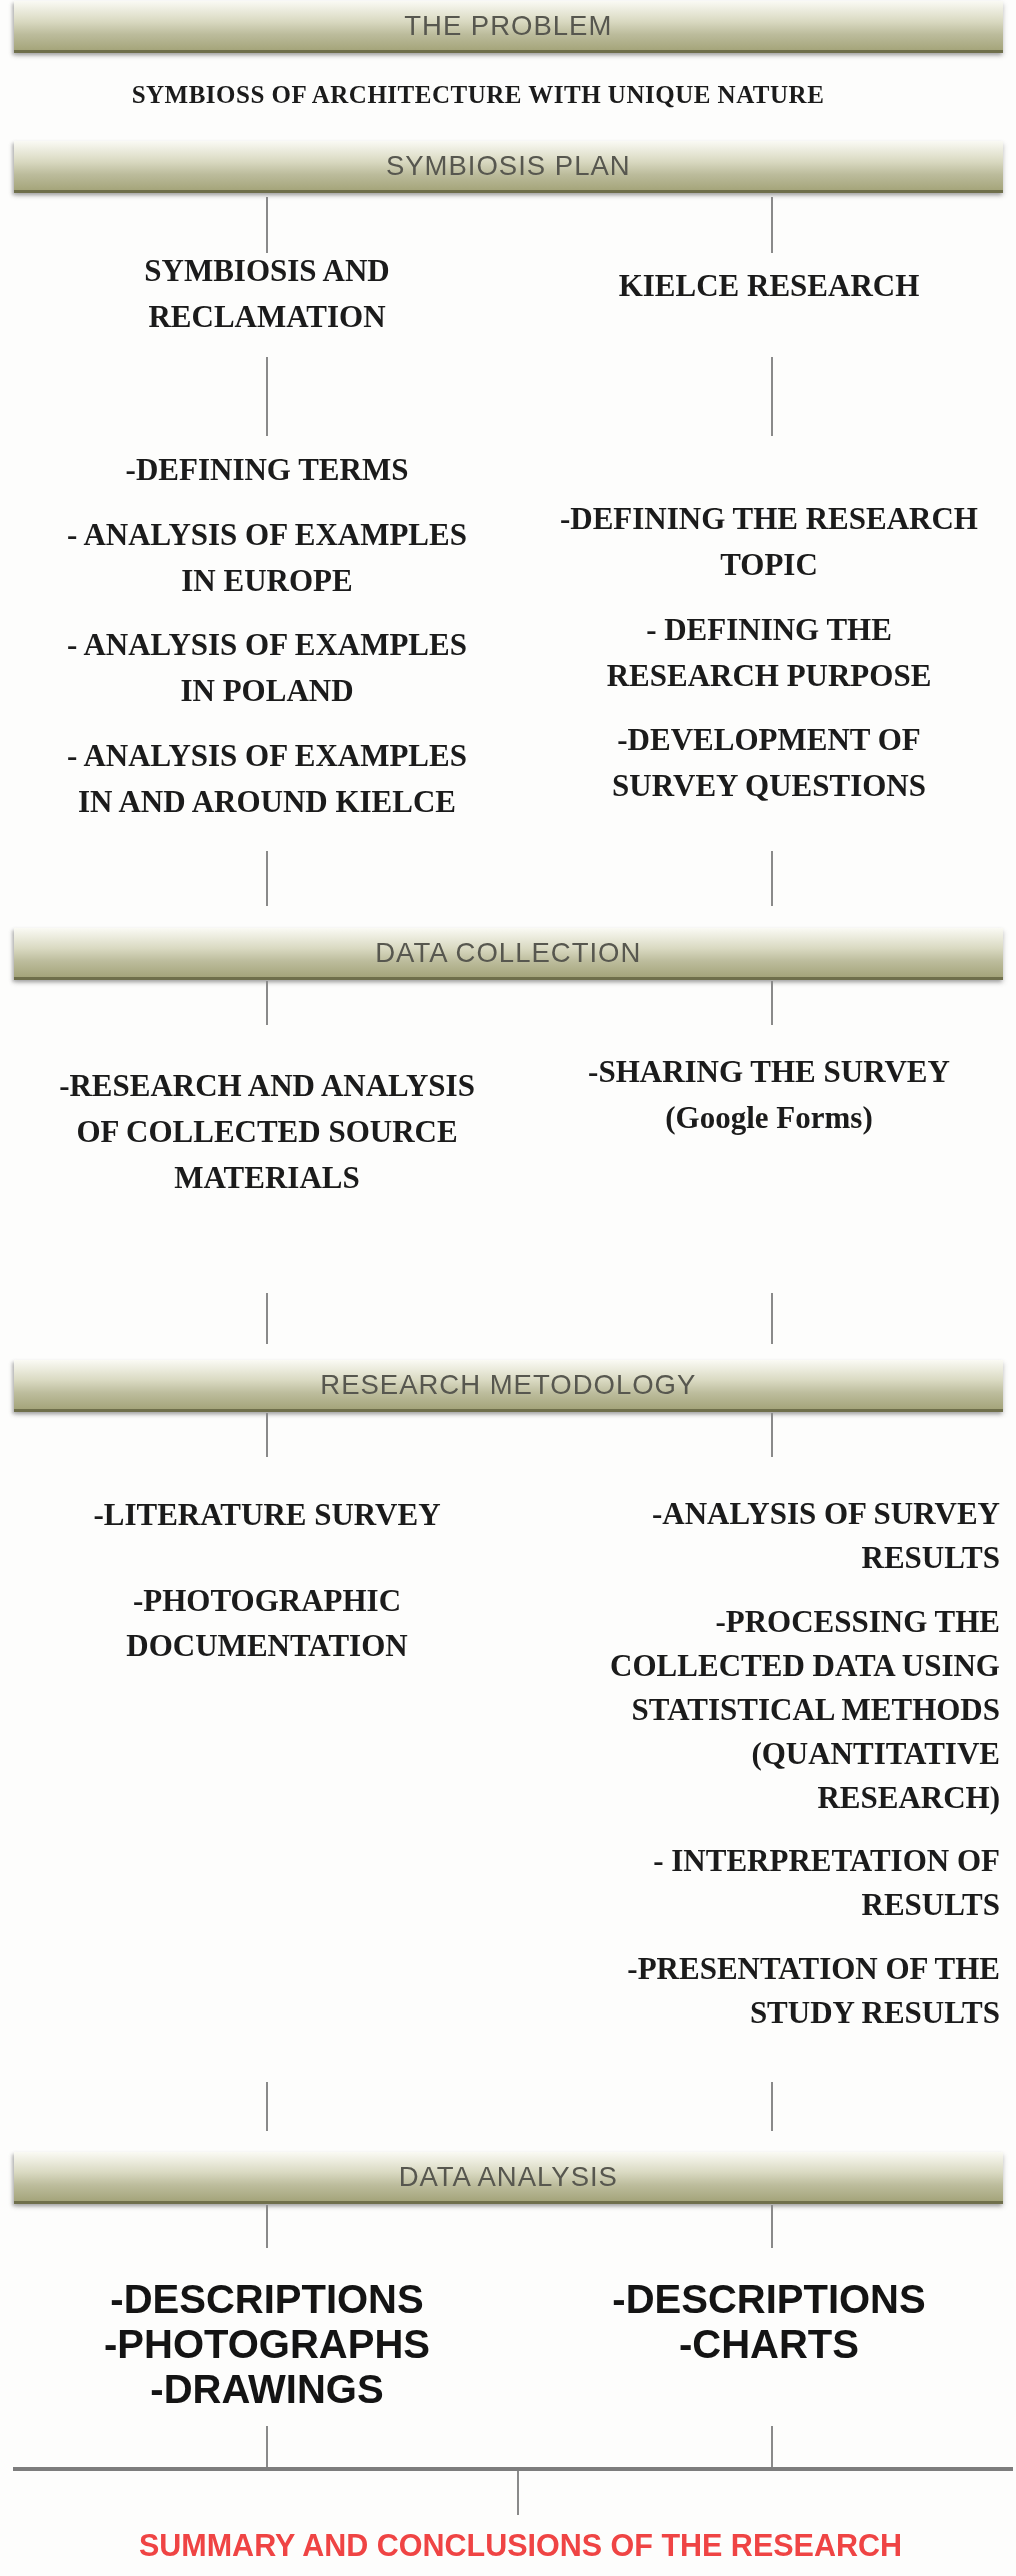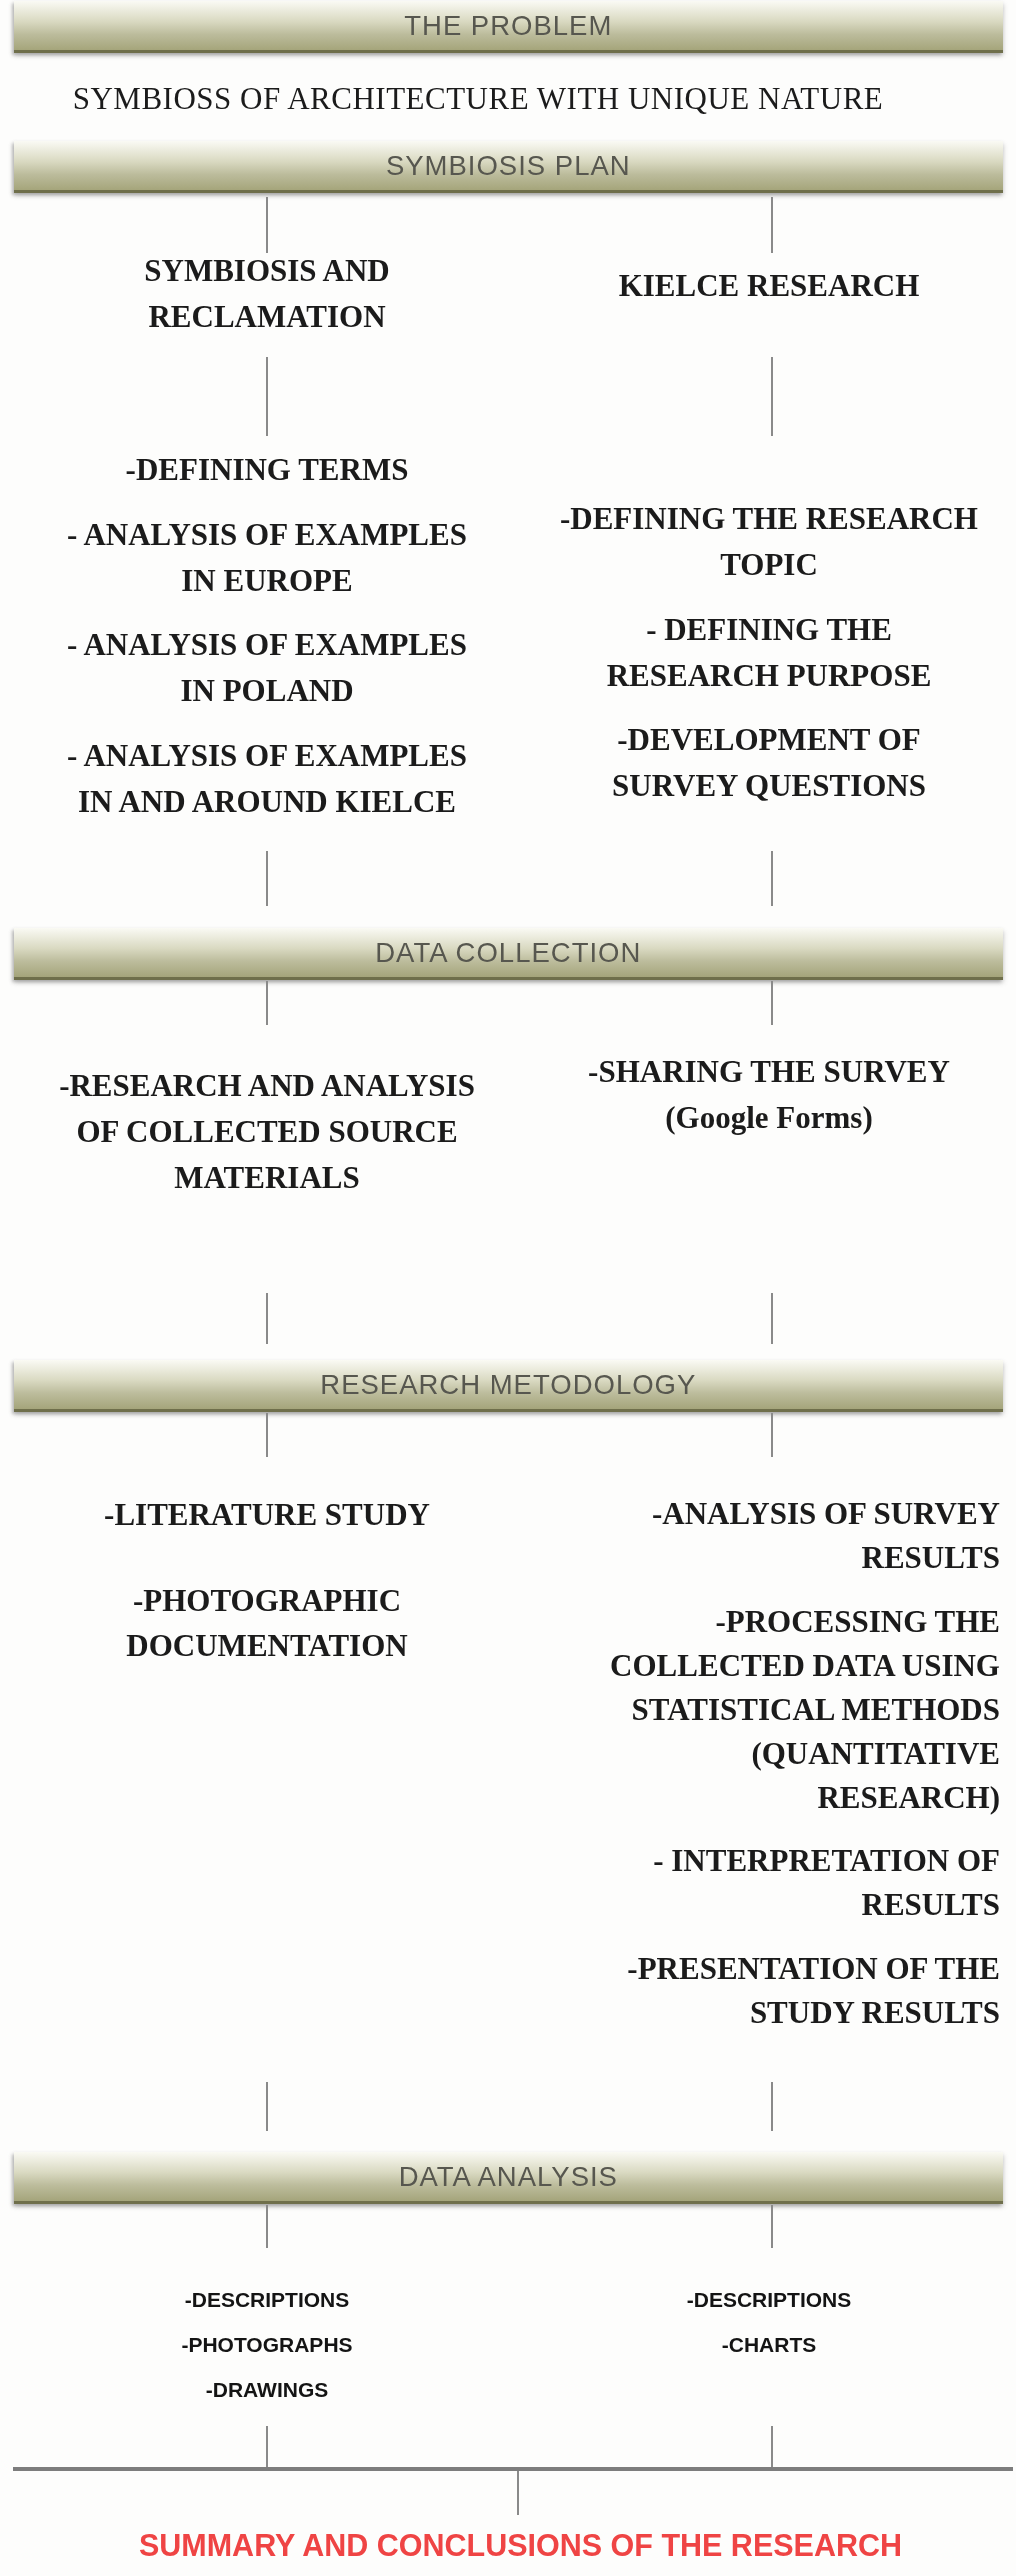--- a/index.html
+++ b/index.html
@@ -18,41 +18,41 @@
     position:absolute; left:13.8px; width:989px; height:49px;
     background:linear-gradient(180deg, var(--banner_top) 0%, var(--banner_mid) 42%, #bcbc9c 68%, var(--banner_low) 100%);
     border-bottom:3.9px solid var(--banner_edge);
     box-shadow:0 2.9px 4.9px rgba(110,110,110,.45), -2px 2px 2.9px rgba(120,120,120,.35);
     text-align:center; line-height:49px;
     font-size:27.5px; letter-spacing:1px; color:var(--banner_text);
   }
   .main-title{
     position:absolute; top:81px; left:0; width:956px; text-align:center;
     font-family:"Liberation Serif","DejaVu Serif",serif;
-    font-weight:400; font-size:31px; letter-spacing:0.5px; color:var(--ink);
+    font-weight:700; font-size:25px; letter-spacing:0.5px; color:var(--ink);
     white-space:nowrap;
   }
   .vline{
     position:absolute; width:2px; background:var(--connector);
   }
   .hline{
     position:absolute; left:12.8px; top:2467px; width:1000px; height:3.9px;
     background:var(--rule);
   }
   .tblock{
     position:absolute; width:462px; text-align:center;
     line-height:var(--lh,46px); color:var(--ink);
   }
   .serif{
     font-family:"Liberation Serif","DejaVu Serif",serif;
     font-weight:700; font-size:31px;
   }
   .sans-items{
     font-family:"Liberation Sans","DejaVu Sans",sans-serif;
-    font-weight:700; font-size:21px; --lh:45px; color:#141414;
+    font-weight:700; font-size:40px; --lh:45px; color:#141414;
   }
   .item{ white-space:pre-line; }
   .item + .item{ margin-top:var(--gap,18.7px); }
   .summary{
     position:absolute; top:2528px; left:98px; width:845px; text-align:center;
     font-family:"Liberation Sans","DejaVu Sans",sans-serif;
     font-weight:700; font-size:30.5px; color:#ef4444; white-space:nowrap;
   }
 </style>
 </head>
@@ -117,21 +117,21 @@
 
   <div class="vline" style="left:266px;top:1293px;height:51px;"></div>
   <div class="vline" style="left:771px;top:1293px;height:51px;"></div>
 
   <div class="banner" style="top:1360px;"><span>RESEARCH METODOLOGY</span></div>
 
   <div class="vline" style="left:266px;top:1413px;height:44px;"></div>
   <div class="vline" style="left:771px;top:1413px;height:44px;"></div>
 
   <div class="tblock serif" style="top:1492px;left:36px;--lh:45px;--gap:41px;">
-    <div class="item">-LITERATURE STUDY</div>
+    <div class="item">-LITERATURE SURVEY</div>
     <div class="item">-PHOTOGRAPHIC
 DOCUMENTATION</div>
   </div>
   <div class="tblock serif" style="top:1492px;left:538px;text-align:right;--lh:44px;--gap:19.7px;">
     <div class="item">-ANALYSIS OF SURVEY
 RESULTS</div>
     <div class="item">-PROCESSING THE
 COLLECTED DATA USING
 STATISTICAL METHODS
 (QUANTITATIVE

